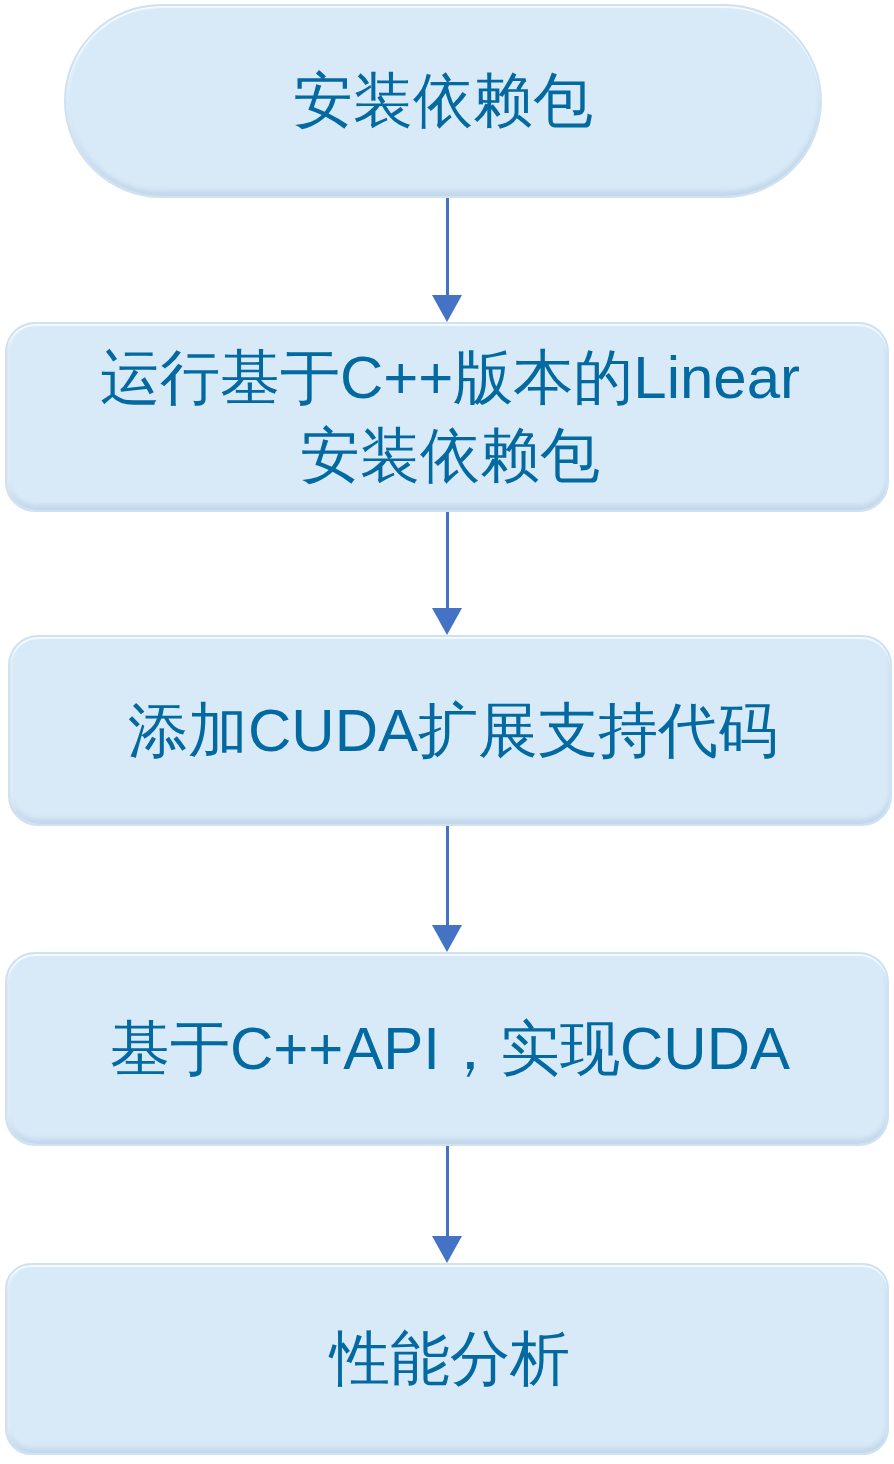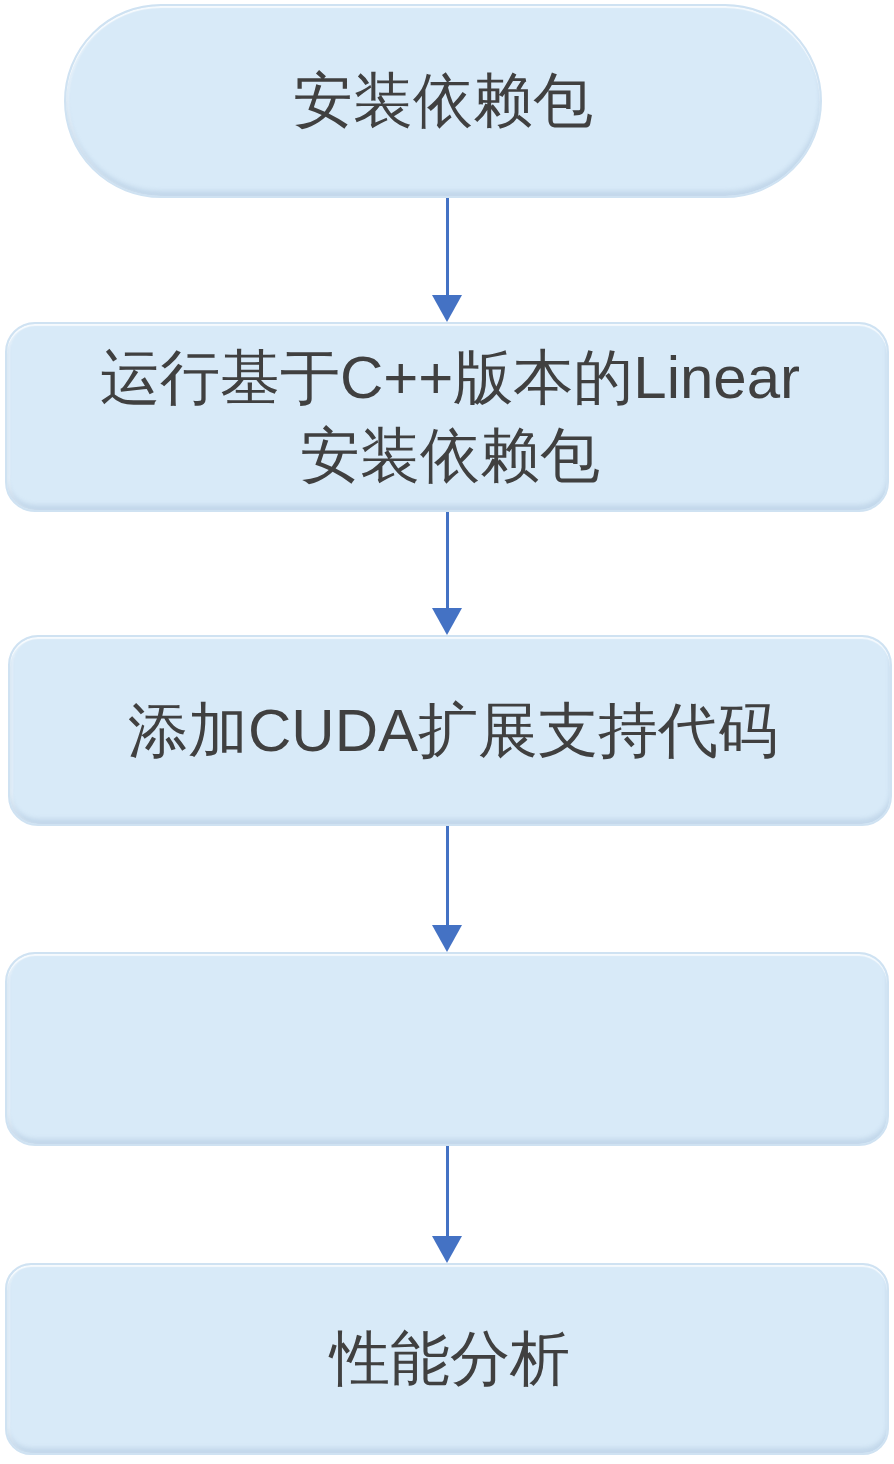--- a/index.html
+++ b/index.html
@@ -21,21 +21,21 @@
     background: #d8eaf8;
     border: 2px solid #cfe2f2;
     box-shadow: inset 0 2px 1px rgba(255,255,255,0.75),
                 inset 0 -5px 4px rgba(140,170,200,0.28),
                 inset 3px 0 2px rgba(255,255,255,0.35);
     display: flex;
     flex-direction: column;
     align-items: center;
     justify-content: center;
     text-align: center;
-    color: #404040;
+    color: #0369a1;
     font-size: 60px;
     line-height: 1.3;
     letter-spacing: 0px;
   }
   .node .line {
     display: block;
     white-space: nowrap;
   }
   .stadium {
     border-radius: 100px;
@@ -104,20 +104,21 @@
   <div class="node rounded n2">
     <span class="line">添加CUDA扩展支持代码</span>
   </div>
 
   <div class="arrow a2">
     <span class="shaft"></span>
     <span class="head"></span>
   </div>
 
   <div class="node rounded n3">
+    <span class="line">基于C++API，实现CUDA</span>
   </div>
 
   <div class="arrow a3">
     <span class="shaft"></span>
     <span class="head"></span>
   </div>
 
   <div class="node rounded n4">
     <span class="line">性能分析</span>
   </div>

